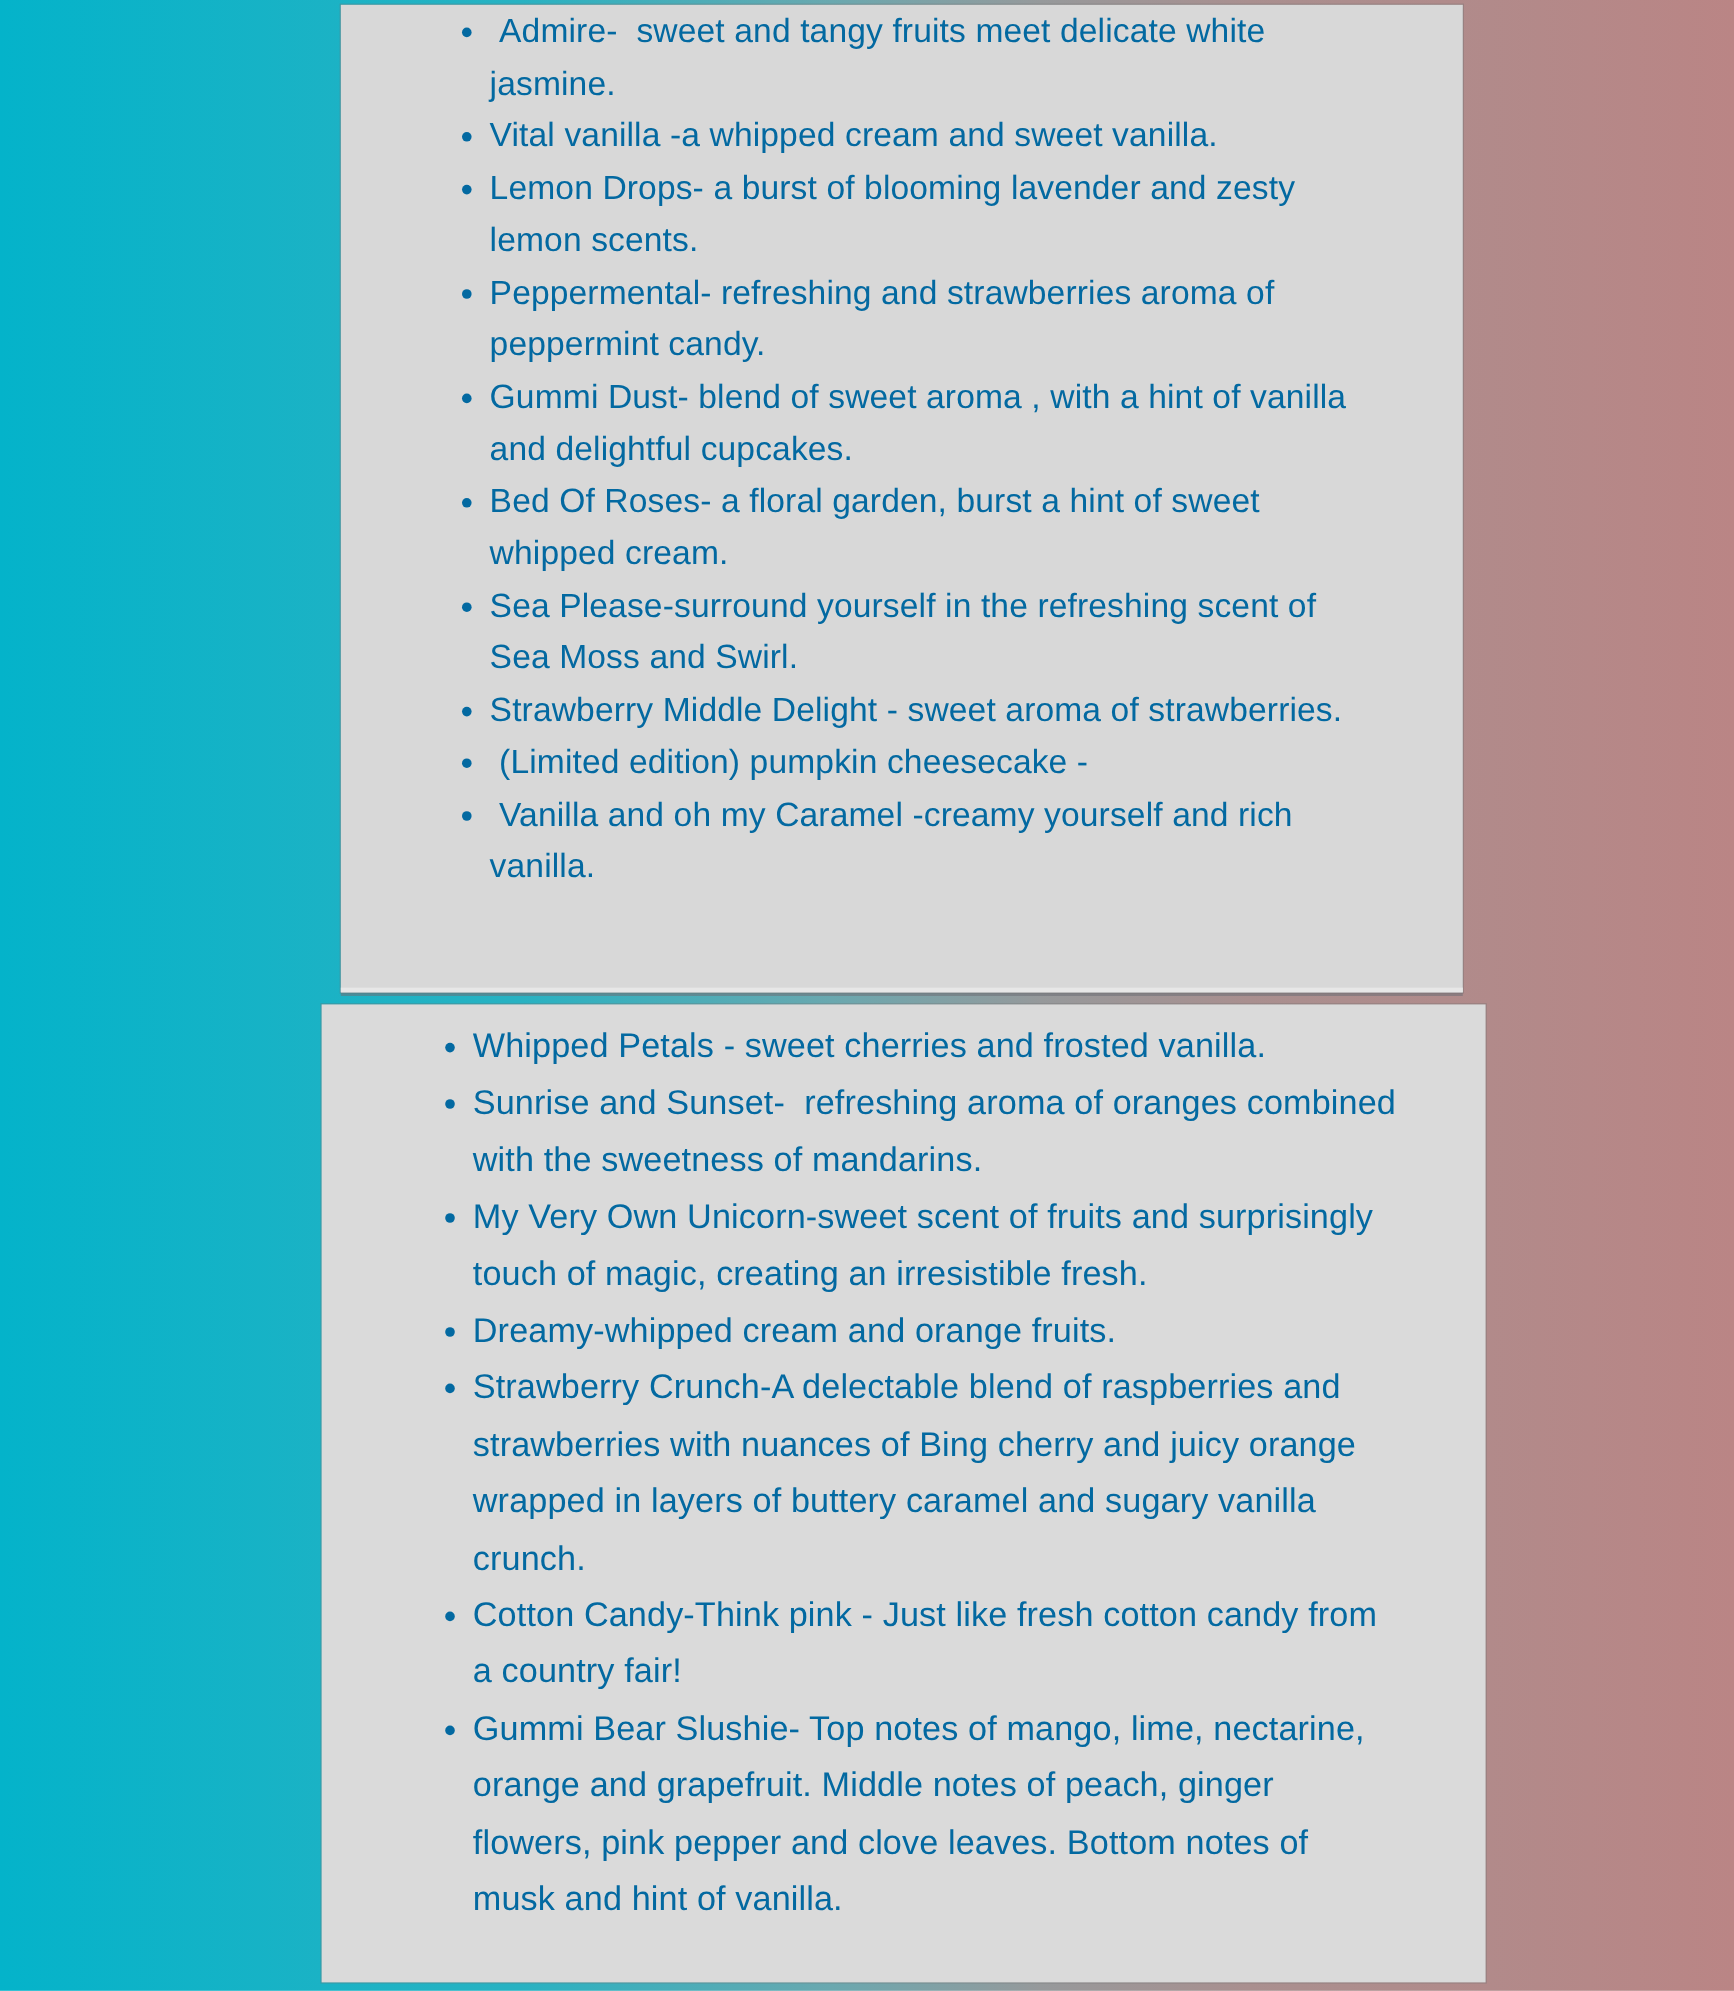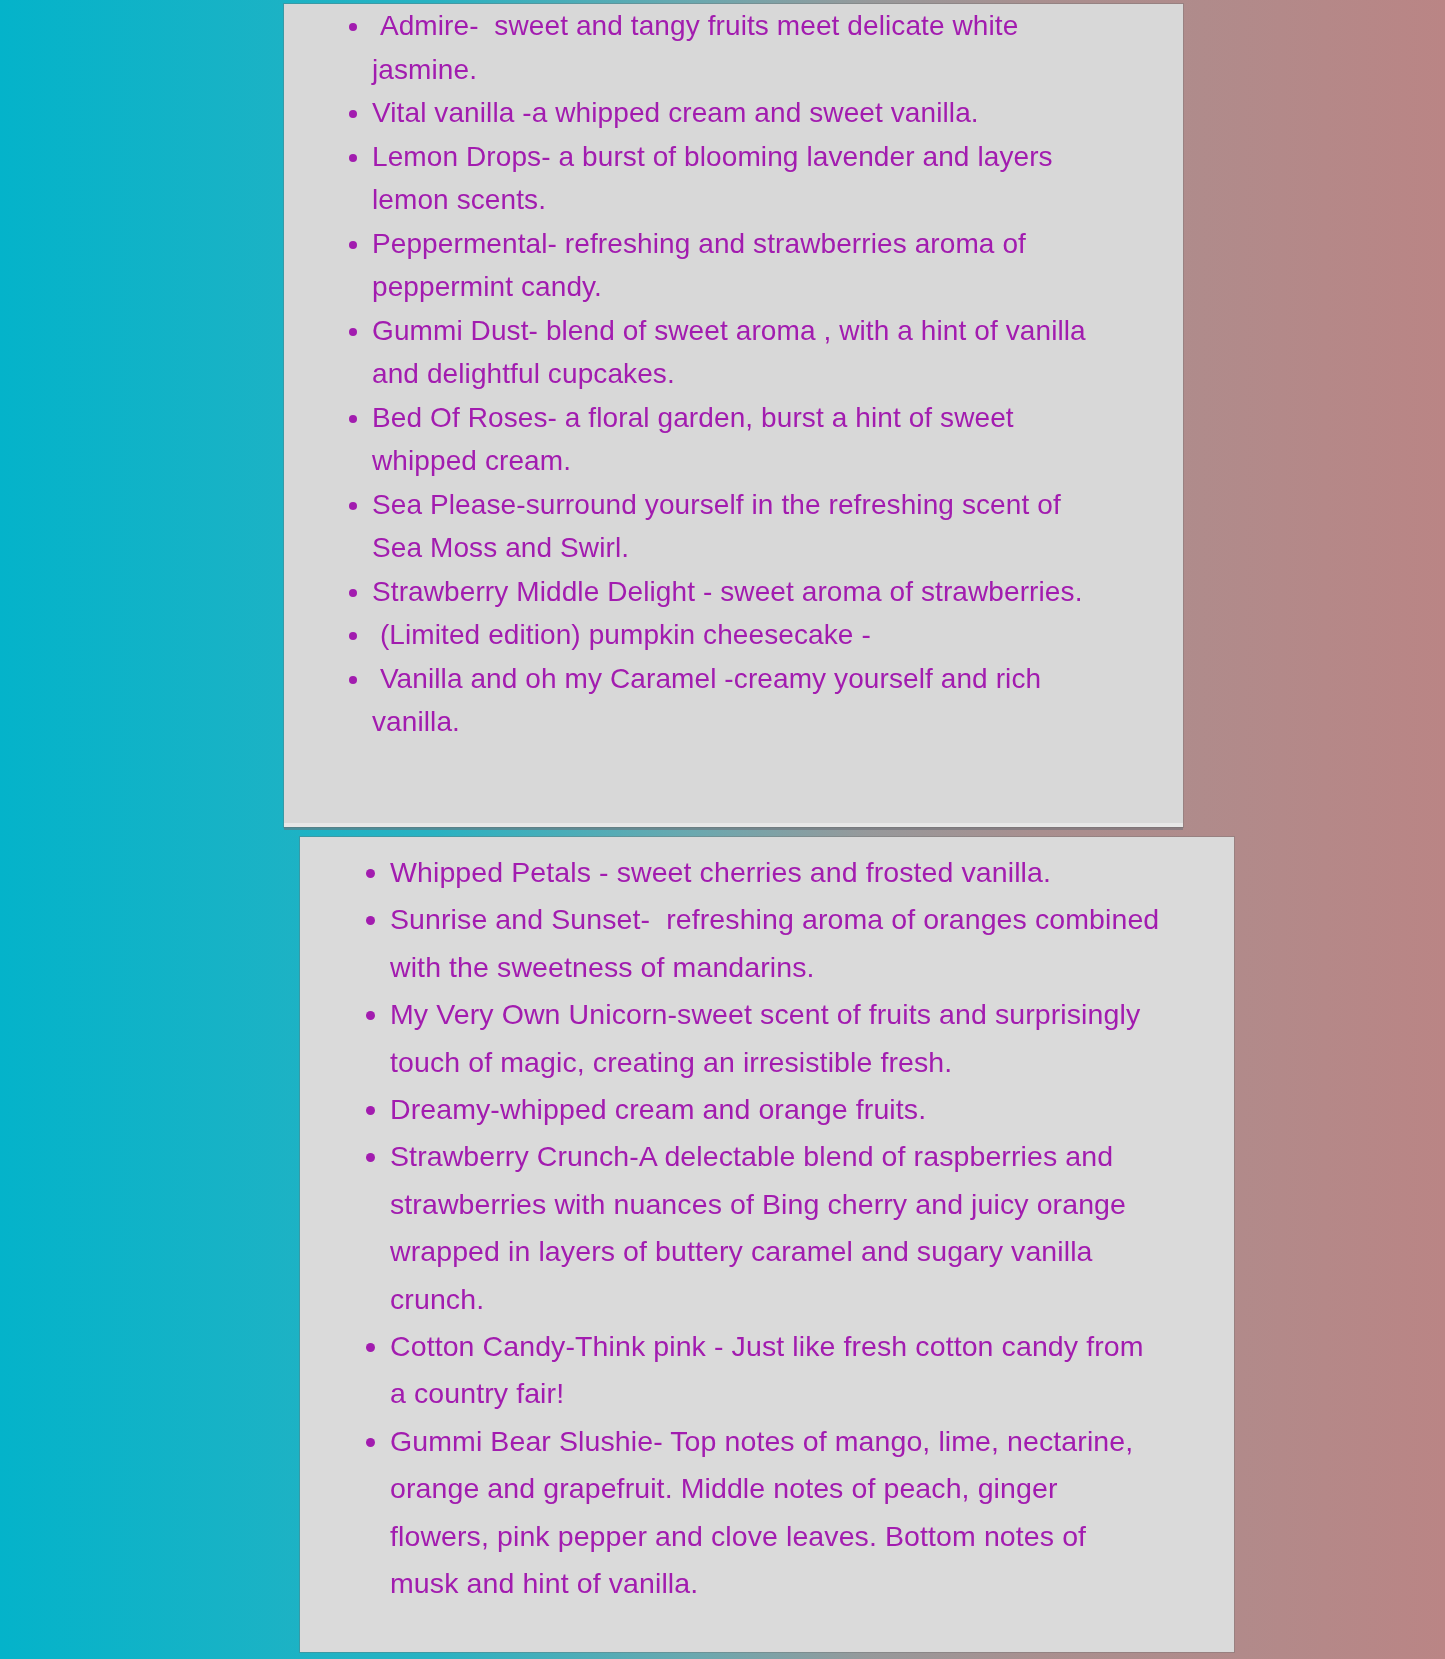--- a/index.html
+++ b/index.html
@@ -16,22 +16,23 @@
     width: 1445px;
     height: 1659px;
     overflow: hidden;
     
     background: linear-gradient(90deg, #04b3ca 0%, #28b2c2 30%, #6aa8af 48%, #96999b 60%, #a98f8f 72%, #ba8585 100%);
   }
   .panel {
     position: absolute;
     overflow: hidden;
     background: #d8d8d8;
-    color: #a21caf;
+    color: #0369a1;
     box-shadow: 0 0 0 1px rgba(110,110,110,0.35);
+    padding-left: 36px;
   }
   .panel-top {
     left: 284px;
     top: 4px;
     width: 899px;
     height: 819px;
     border-bottom: 4px solid #e7e7e7;
     box-shadow: 0 0 0 1px rgba(110,110,110,0.35), 0 3px 0 rgba(110,112,118,0.55);
   }
   .panel-bottom {
@@ -61,32 +62,32 @@
 </style>
 </head>
 <body>
 
 <div class="canvas" style="background: linear-gradient(90deg, rgb(4, 179, 202) 0%, rgb(40, 178, 194) 30%, rgb(106, 168, 175) 48%, rgb(150, 153, 155) 60%, rgb(169, 143, 143) 72%, rgb(186, 133, 133) 100%);">
 
   <div class="panel panel-top" style="background-color: rgb(216, 216, 216);">
     <ul class="scent-list">
         <li> Admire-  sweet and tangy fruits meet delicate white jasmine.</li>
         <li>Vital vanilla -a whipped cream and sweet vanilla.</li>
-        <li>Lemon Drops- a burst of blooming lavender and layers lemon scents.</li>
+        <li>Lemon Drops- a burst of blooming lavender and zesty lemon scents.</li>
         <li>Peppermental- refreshing and strawberries aroma of peppermint candy.</li>
         <li>Gummi Dust- blend of sweet aroma , with a hint of vanilla and delightful cupcakes.</li>
         <li>Bed Of Roses- a floral garden, burst a hint of sweet whipped cream.</li>
         <li>Sea Please-surround yourself in the refreshing scent of Sea Moss and Swirl.</li>
         <li>Strawberry Middle Delight - sweet aroma of strawberries.</li>
         <li> (Limited edition) pumpkin cheesecake -</li>
         <li> Vanilla and oh my Caramel -creamy yourself and rich vanilla.</li>
       </ul>
   </div>
 
-  <div class="panel panel-bottom" style="background-color: rgb(218, 218, 218); margin-left: 32px;">
+  <div class="panel panel-bottom" style="background-color: rgb(218, 218, 218);">
     <ul class="scent-list">
         <li>Whipped Petals - sweet cherries and frosted vanilla.</li>
         <li>Sunrise and Sunset-  refreshing aroma of oranges combined with the sweetness of mandarins.</li>
         <li>My Very Own Unicorn-sweet scent of fruits and surprisingly touch of magic, creating an irresistible fresh.</li>
         <li>Dreamy-whipped cream and orange fruits.</li>
         <li>Strawberry Crunch-A delectable blend of raspberries and strawberries with nuances of Bing cherry and juicy orange wrapped in layers of buttery caramel and sugary vanilla crunch.</li>
         <li>Cotton Candy-Think pink - Just like fresh cotton candy from a country fair!</li>
         <li>Gummi Bear Slushie- Top notes of mango, lime, nectarine, orange and grapefruit. Middle notes of peach, ginger flowers, pink pepper and clove leaves. Bottom notes of musk and hint of vanilla.</li>
       </ul>
   </div>

